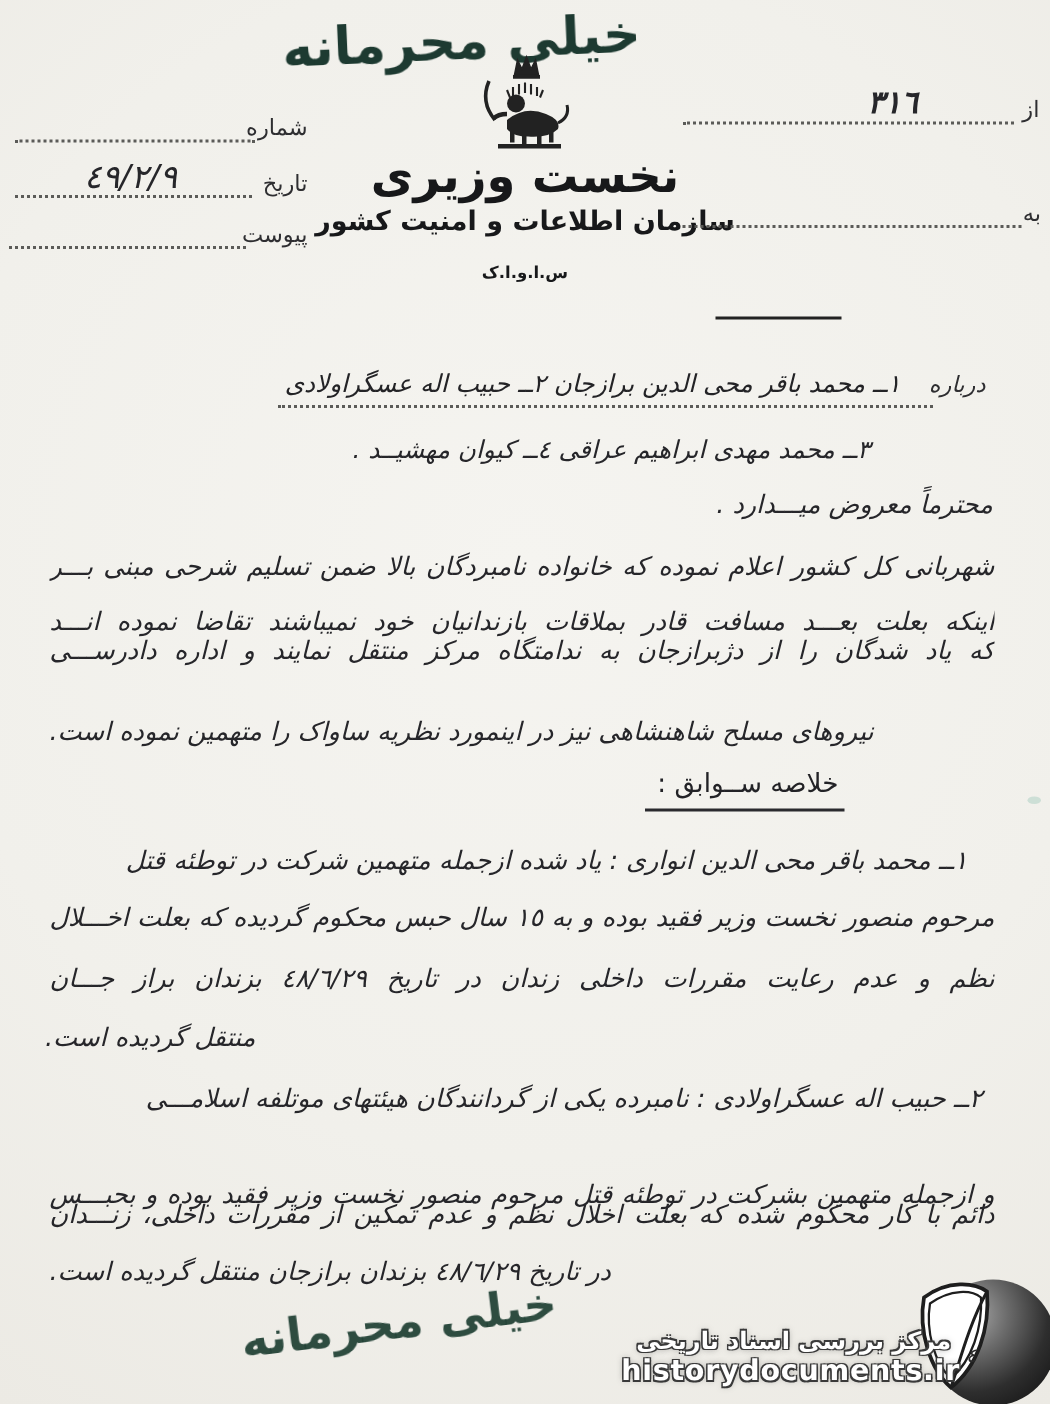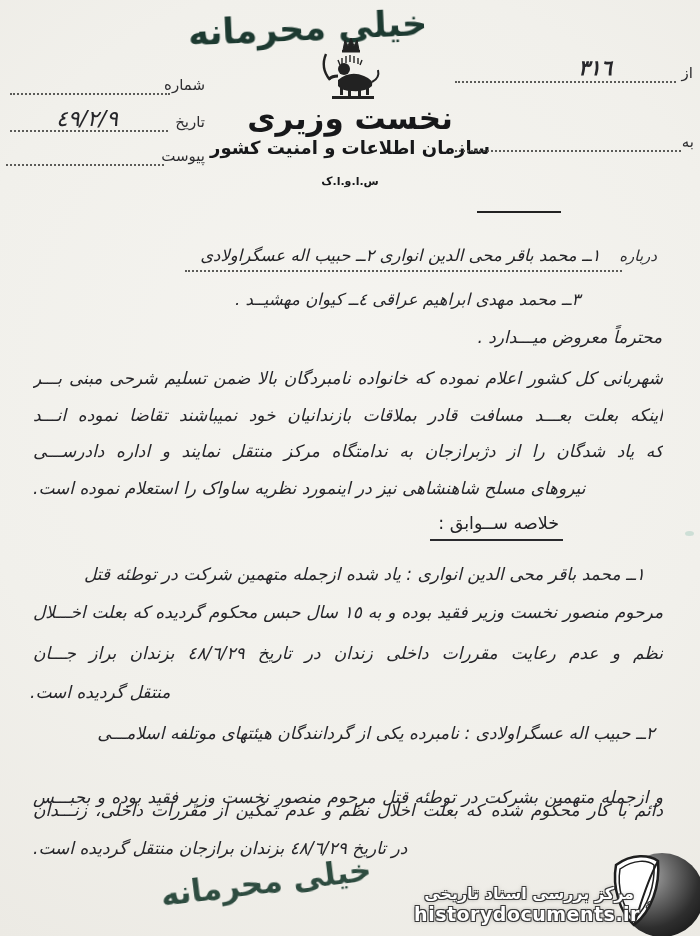--- a/index.html
+++ b/index.html
@@ -91,31 +91,31 @@
   <div class="dots" style="left:455px; top:81px; width:221px;"></div>
   <div class="line hw" style="right:88px; top:56px; font-size:21px; letter-spacing:9px; font-weight:bold;">٣١٦</div>
 
   <div class="lbl" style="right:6px; top:133px;">به</div>
   <div class="dots" style="left:455px; top:150px; width:226px;"></div>
 
   <div class="uline" style="left:477px; top:211px; width:84px;"></div>
 
   <div class="line" style="right:43px; top:246px; font-size:15px;">
     <span style="color:#2e2e31;">درباره</span>
-    <span class="hw" style="margin-right:14px; font-size:16.5px;">١ــ محمد باقر محی الدین انواری  ٢ــ حبیب اله عسگراولادی</span>
+    <span class="hw" style="margin-right:14px; font-size:16.5px;">١ــ محمد باقر محی الدین برازجان  ٢ــ حبیب اله عسگراولادی</span>
   </div>
   <div class="dots" style="left:185px; top:270px; width:437px;"></div>
   <div class="line hw" style="left:235px; top:290px; font-size:16.5px;">٣ــ محمد مهدی ابراهیم عراقی  ٤ــ کیوان مهشیــد .</div>
 
   <div class="line hw" style="right:38px; top:327px;">محترماً معروض میـــدارد .</div>
 
   <div class="line fill" style="top:368px;">شهربانی کل کشور اعلام نموده که خانواده نامبردگان بالا ضمن تسلیم شرحی مبنی بـــر</div>
   <div class="line fill" style="top:405px;">اینکه بعلت بعـــد مسافت قادر بملاقات بازندانیان خود نمیباشند تقاضا نموده انـــد</div>
-  <div class="line fill" style="top:441px;">که یاد شدگان را از دژبرازجان به ندامتگاه مرکز منتقل نمایند و اداره دادرســـی</div>
-  <div class="line" style="left:33px; top:478px;">نیروهای مسلح شاهنشاهی نیز در اینمورد نظریه ساواک را استعلام نموده است.</div>
+  <div class="line fill" style="top:424px;">که یاد شدگان را از دژبرازجان به ندامتگاه مرکز منتقل نمایند و اداره دادرســـی</div>
+  <div class="line" style="left:33px; top:478px;">نیروهای مسلح شاهنشاهی نیز در اینمورد نظریه ساواک را متهمین نموده است.</div>
 
   <div class="section-h" style="right:137px; top:513px;">خلاصه ســوابق :</div>
 
   <div class="line" style="right:55px; top:564px;">١ــ محمد باقر محی الدین انواری : یاد شده ازجمله متهمین شرکت در توطئه قتل</div>
   <div class="line fill" style="top:602px;">مرحوم منصور نخست وزیر فقید بوده و به ١٥ سال حبس محکوم گردیده که بعلت اخـــلال</div>
   <div class="line fill" style="top:643px;">نظم و عدم رعایت مقررات داخلی زندان در تاریخ ٤٨/٦/٢٩ بزندان براز جـــان</div>
   <div class="line" style="left:30px; top:682px;">منتقل گردیده است.</div>
 
   <div class="line" style="right:45px; top:723px;">٢ــ حبیب اله عسگراولادی : نامبرده یکی از گردانندگان هیئتهای موتلفه اسلامـــی</div>
   <div class="line fill" style="top:787px;">و ازجمله متهمین بشرکت در توطئه قتل مرحوم منصور نخست وزیر فقید بوده و بحبـــس</div>

